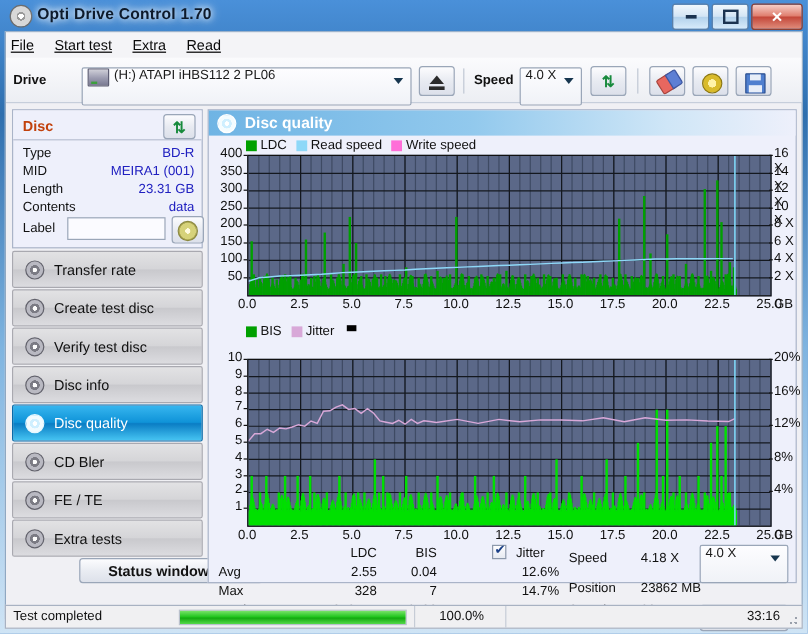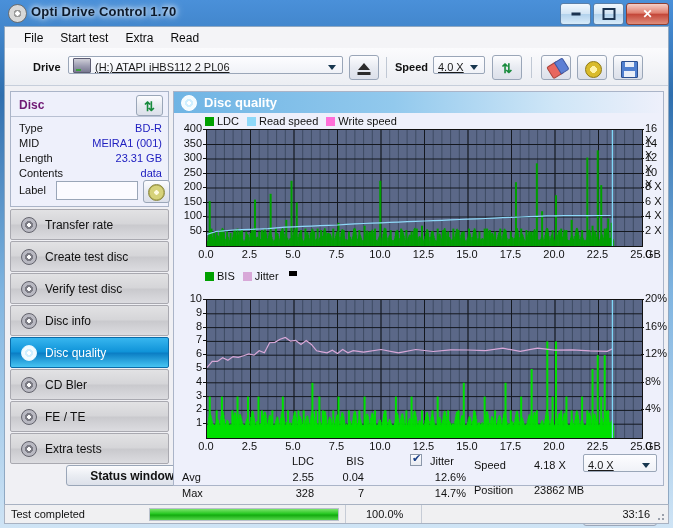--- a/index.html
+++ b/index.html
@@ -47,37 +47,38 @@
   .wbtn .mn{width:9px;height:3px;background:#1b3350;display:block;}
   .wbtn .mx{width:9px;height:8px;border:2px solid #1b3350;display:block;}
 
   
   .client{
     position:absolute;left:4px;top:26px;width:665px;height:490px;
     background:#f0f0f4;border:1px solid #8fa8c2;box-sizing:border-box;
   }
   .menubar{
     position:absolute;left:0;top:0;width:100%;height:21px;
-    background:#f4f4f7;display:flex;align-items:center;padding-left:19px;
+    background:#f4f4f7;display:flex;align-items:center;padding-left:4px;
     box-sizing:border-box;
+    text-decoration:underline;
   }
   .menubar span{margin-right:17px;font-size:12px;color:#0a0a0a;}
   .toolbar{
     position:absolute;left:0;top:21px;width:100%;height:38px;
     background:linear-gradient(180deg,#fbfbfd 0%,#eceef3 100%);
     border-bottom:1px solid #c6cedb;
     box-sizing:border-box;
   }
   .tb-label{position:absolute;font-weight:bold;font-size:11px;color:#111;top:13px;}
   .combo{
-    position:absolute;height:18px;box-sizing:border-box;
+    position:absolute;height:32px;box-sizing:border-box;
     background:linear-gradient(180deg,#fdfdff 0%,#f0f2f7 100%);
     border:1px solid #9aa6b8;border-radius:2px;
     font-size:11px;color:#1a1a1a;
-    display:flex;align-items:flex-end;padding-left:4px;text-decoration:underline;
+    display:flex;align-items:flex-start;padding-left:4px;
   }
   .combo .arrow{
     position:absolute;right:6px;top:8px;width:0;height:0;
     border-left:4px solid transparent;border-right:4px solid transparent;
     border-top:5px solid #17364f;
   }
   .drvico{
     width:16px;height:13px;margin-right:4px;flex:0 0 auto;
     background:linear-gradient(180deg,#cfcfd8 0%,#9b9bb0 55%,#7a7a92 100%);
     border:1px solid #5d5d73;border-radius:1px;position:relative;
@@ -107,21 +108,21 @@
   .lpanel{position:absolute;left:5px;top:64px;width:159px;height:395px;}
   .disc-box{
     position:absolute;left:0;top:0;width:159px;height:116px;
     background:#eef0fb;border:1px solid #aab4c8;box-sizing:border-box;
   }
   .disc-hdr{
     position:absolute;left:0;top:0;width:100%;height:25px;
     border-bottom:1px solid #b8c0d2;box-sizing:border-box;
     background:#eef0fb;
   }
-  .disc-hdr b{position:absolute;left:8px;top:6px;font-size:12px;color:#701a75;}
+  .disc-hdr b{position:absolute;left:8px;top:6px;font-size:12px;color:#c2410c;}
   .hdrbtn{
     position:absolute;right:5px;top:3px;width:25px;height:19px;
     background:linear-gradient(180deg,#fcfcfe 0%,#e7eaf1 52%,#dce0ea 100%);
     border:1px solid #9aa6b8;border-radius:3px;
   }
   .disc-row{position:absolute;left:8px;width:143px;height:15px;font-size:11px;color:#111;}
   .disc-row .v{position:absolute;right:0;color:#2020c0;}
   .lblrow{position:absolute;left:8px;top:88px;width:143px;height:22px;}
   .lblrow .t{position:absolute;left:0;top:4px;font-size:11px;color:#111;}
   .lblinput{
@@ -252,21 +253,21 @@
   <div class="client">
 
     <div class="menubar">
       <span>File</span>
       <span>Start test</span>
       <span>Extra</span>
       <span>Read</span>
     </div>
 
     <div class="toolbar">
-      <div class="tb-label" style="left:28px;">Drive</div>
+      <div class="tb-label" style="left:6px;">Drive</div>
       <div class="combo" style="left:63px;top:8px;width:275px;">
         <span class="drvico"></span>
         <span>(H:)  ATAPI iHBS112  2 PL06</span>
         <span class="arrow"></span>
       </div>
       <div class="tbtn" style="left:344px;">
         <span class="eject-tri"></span>
         <span class="eject-bar"></span>
       </div>
       <div class="sep" style="left:381px;"></div>

